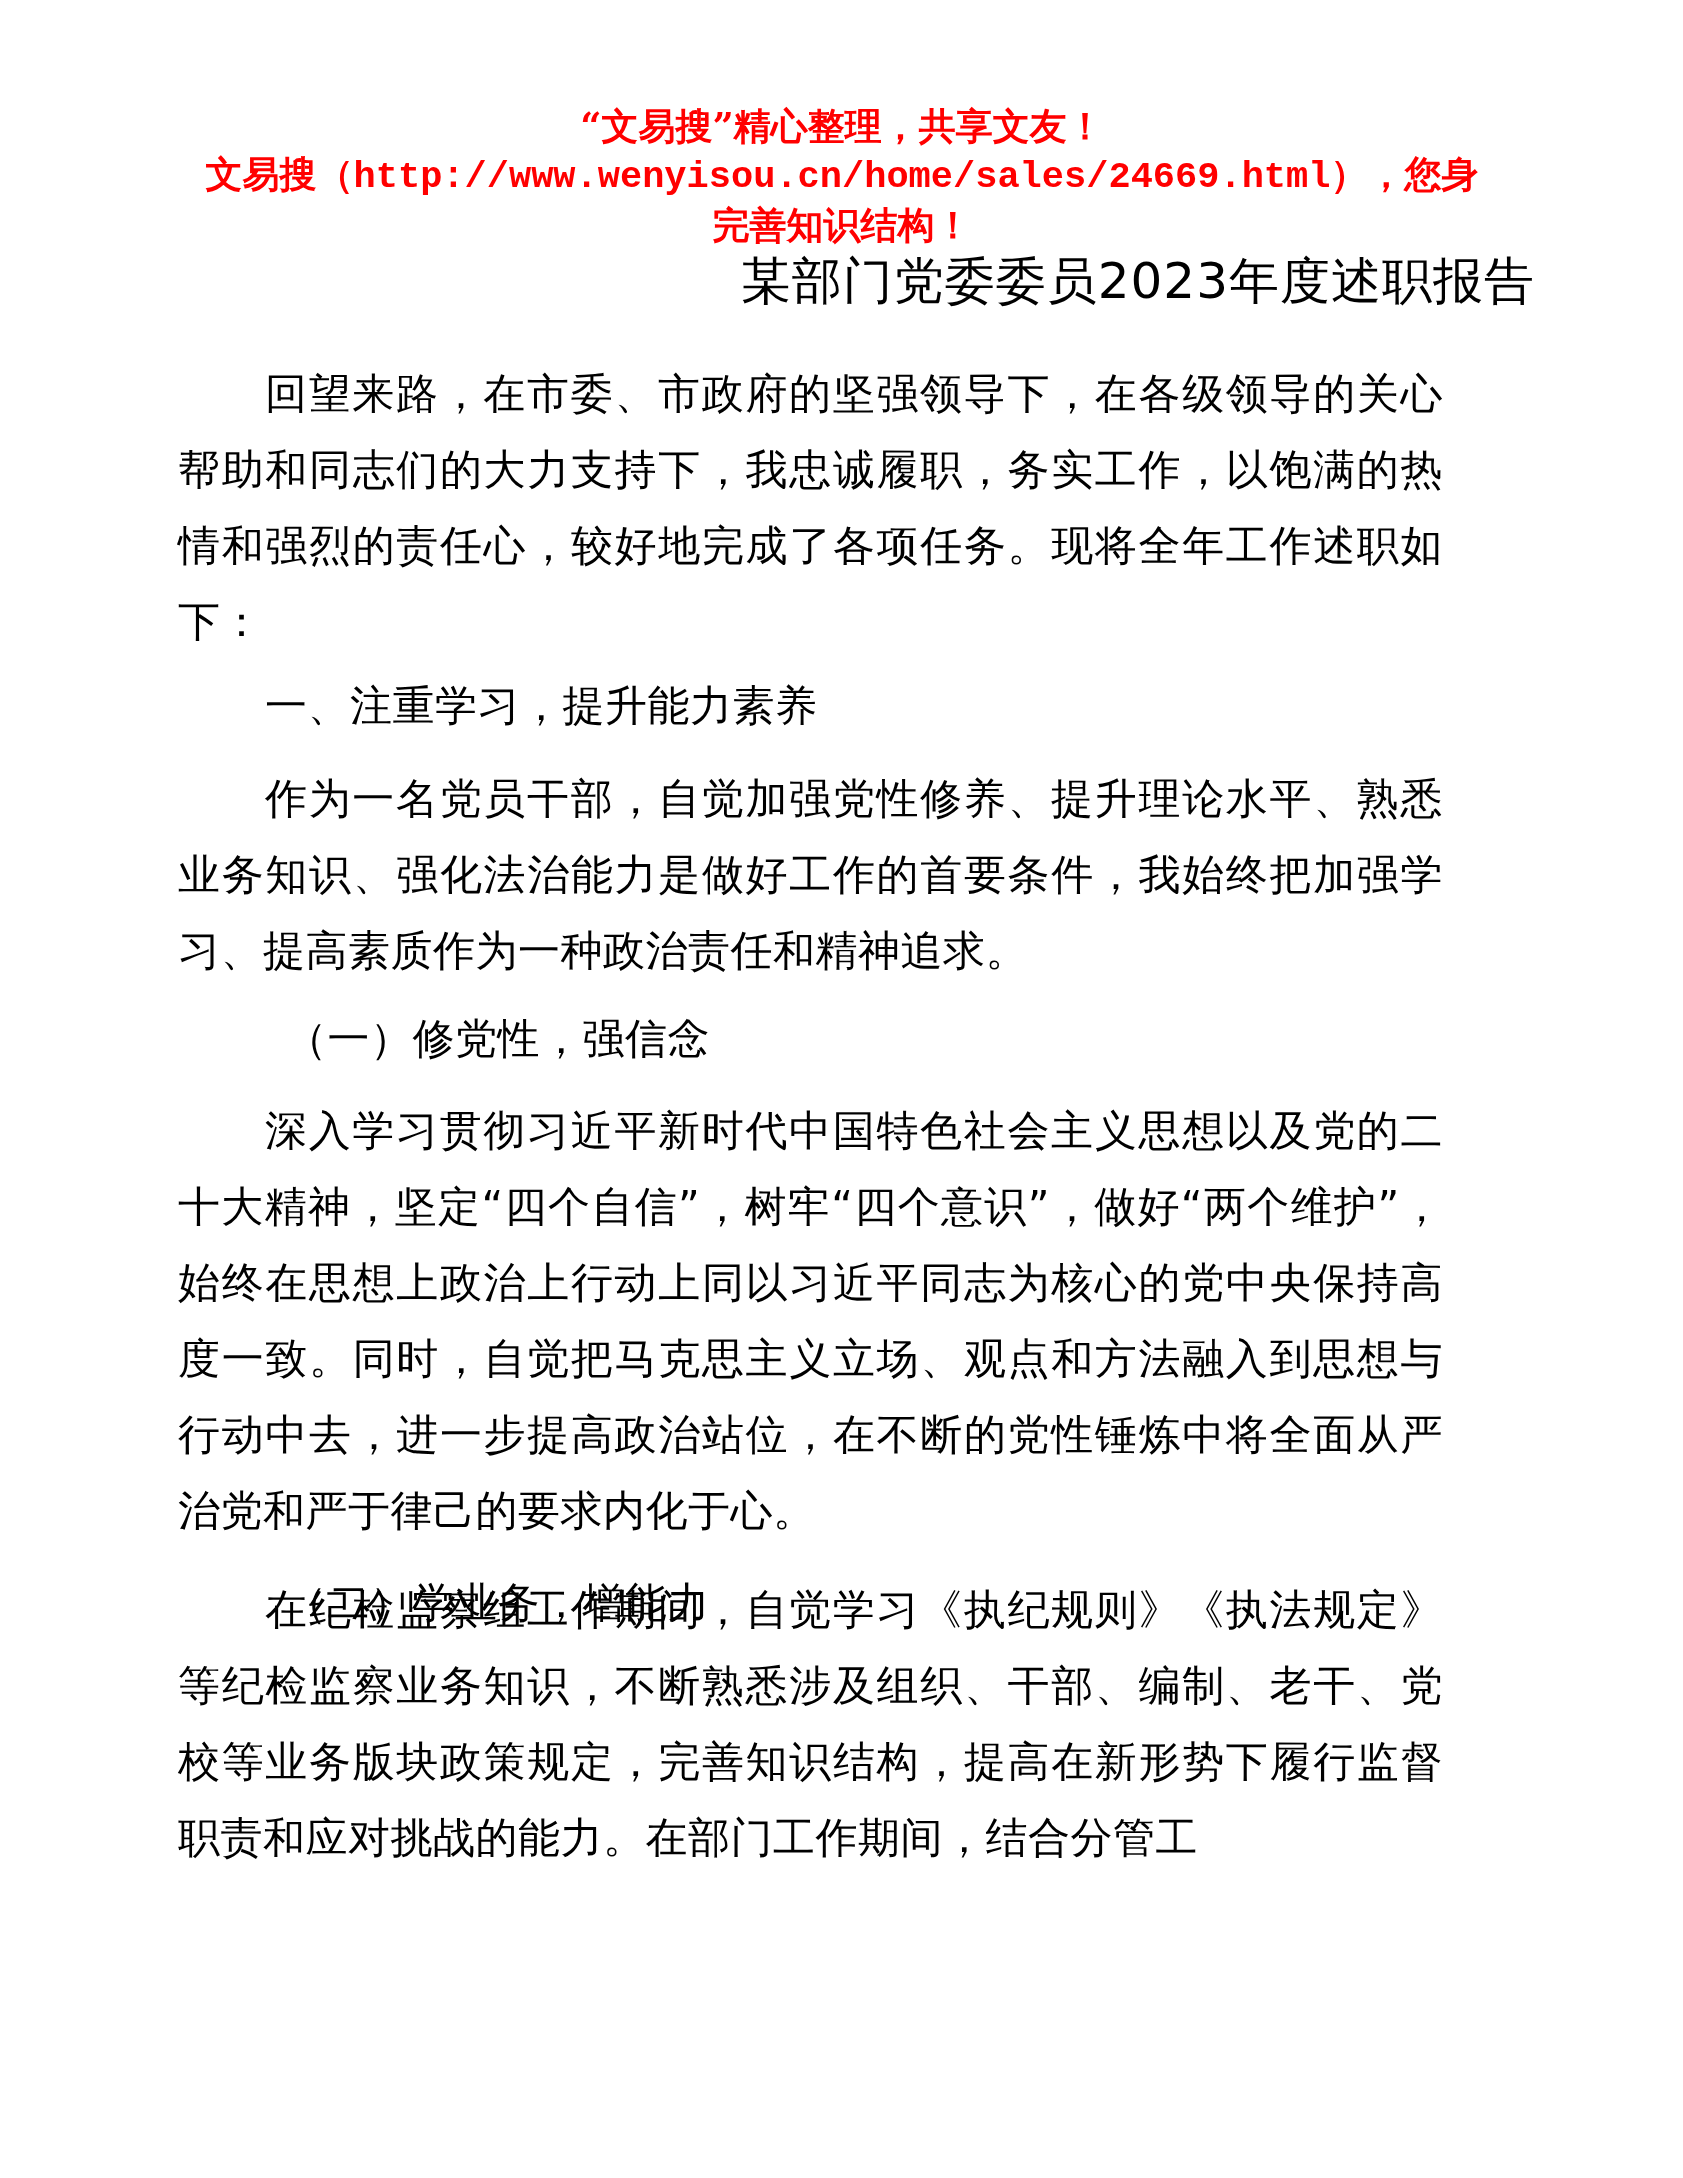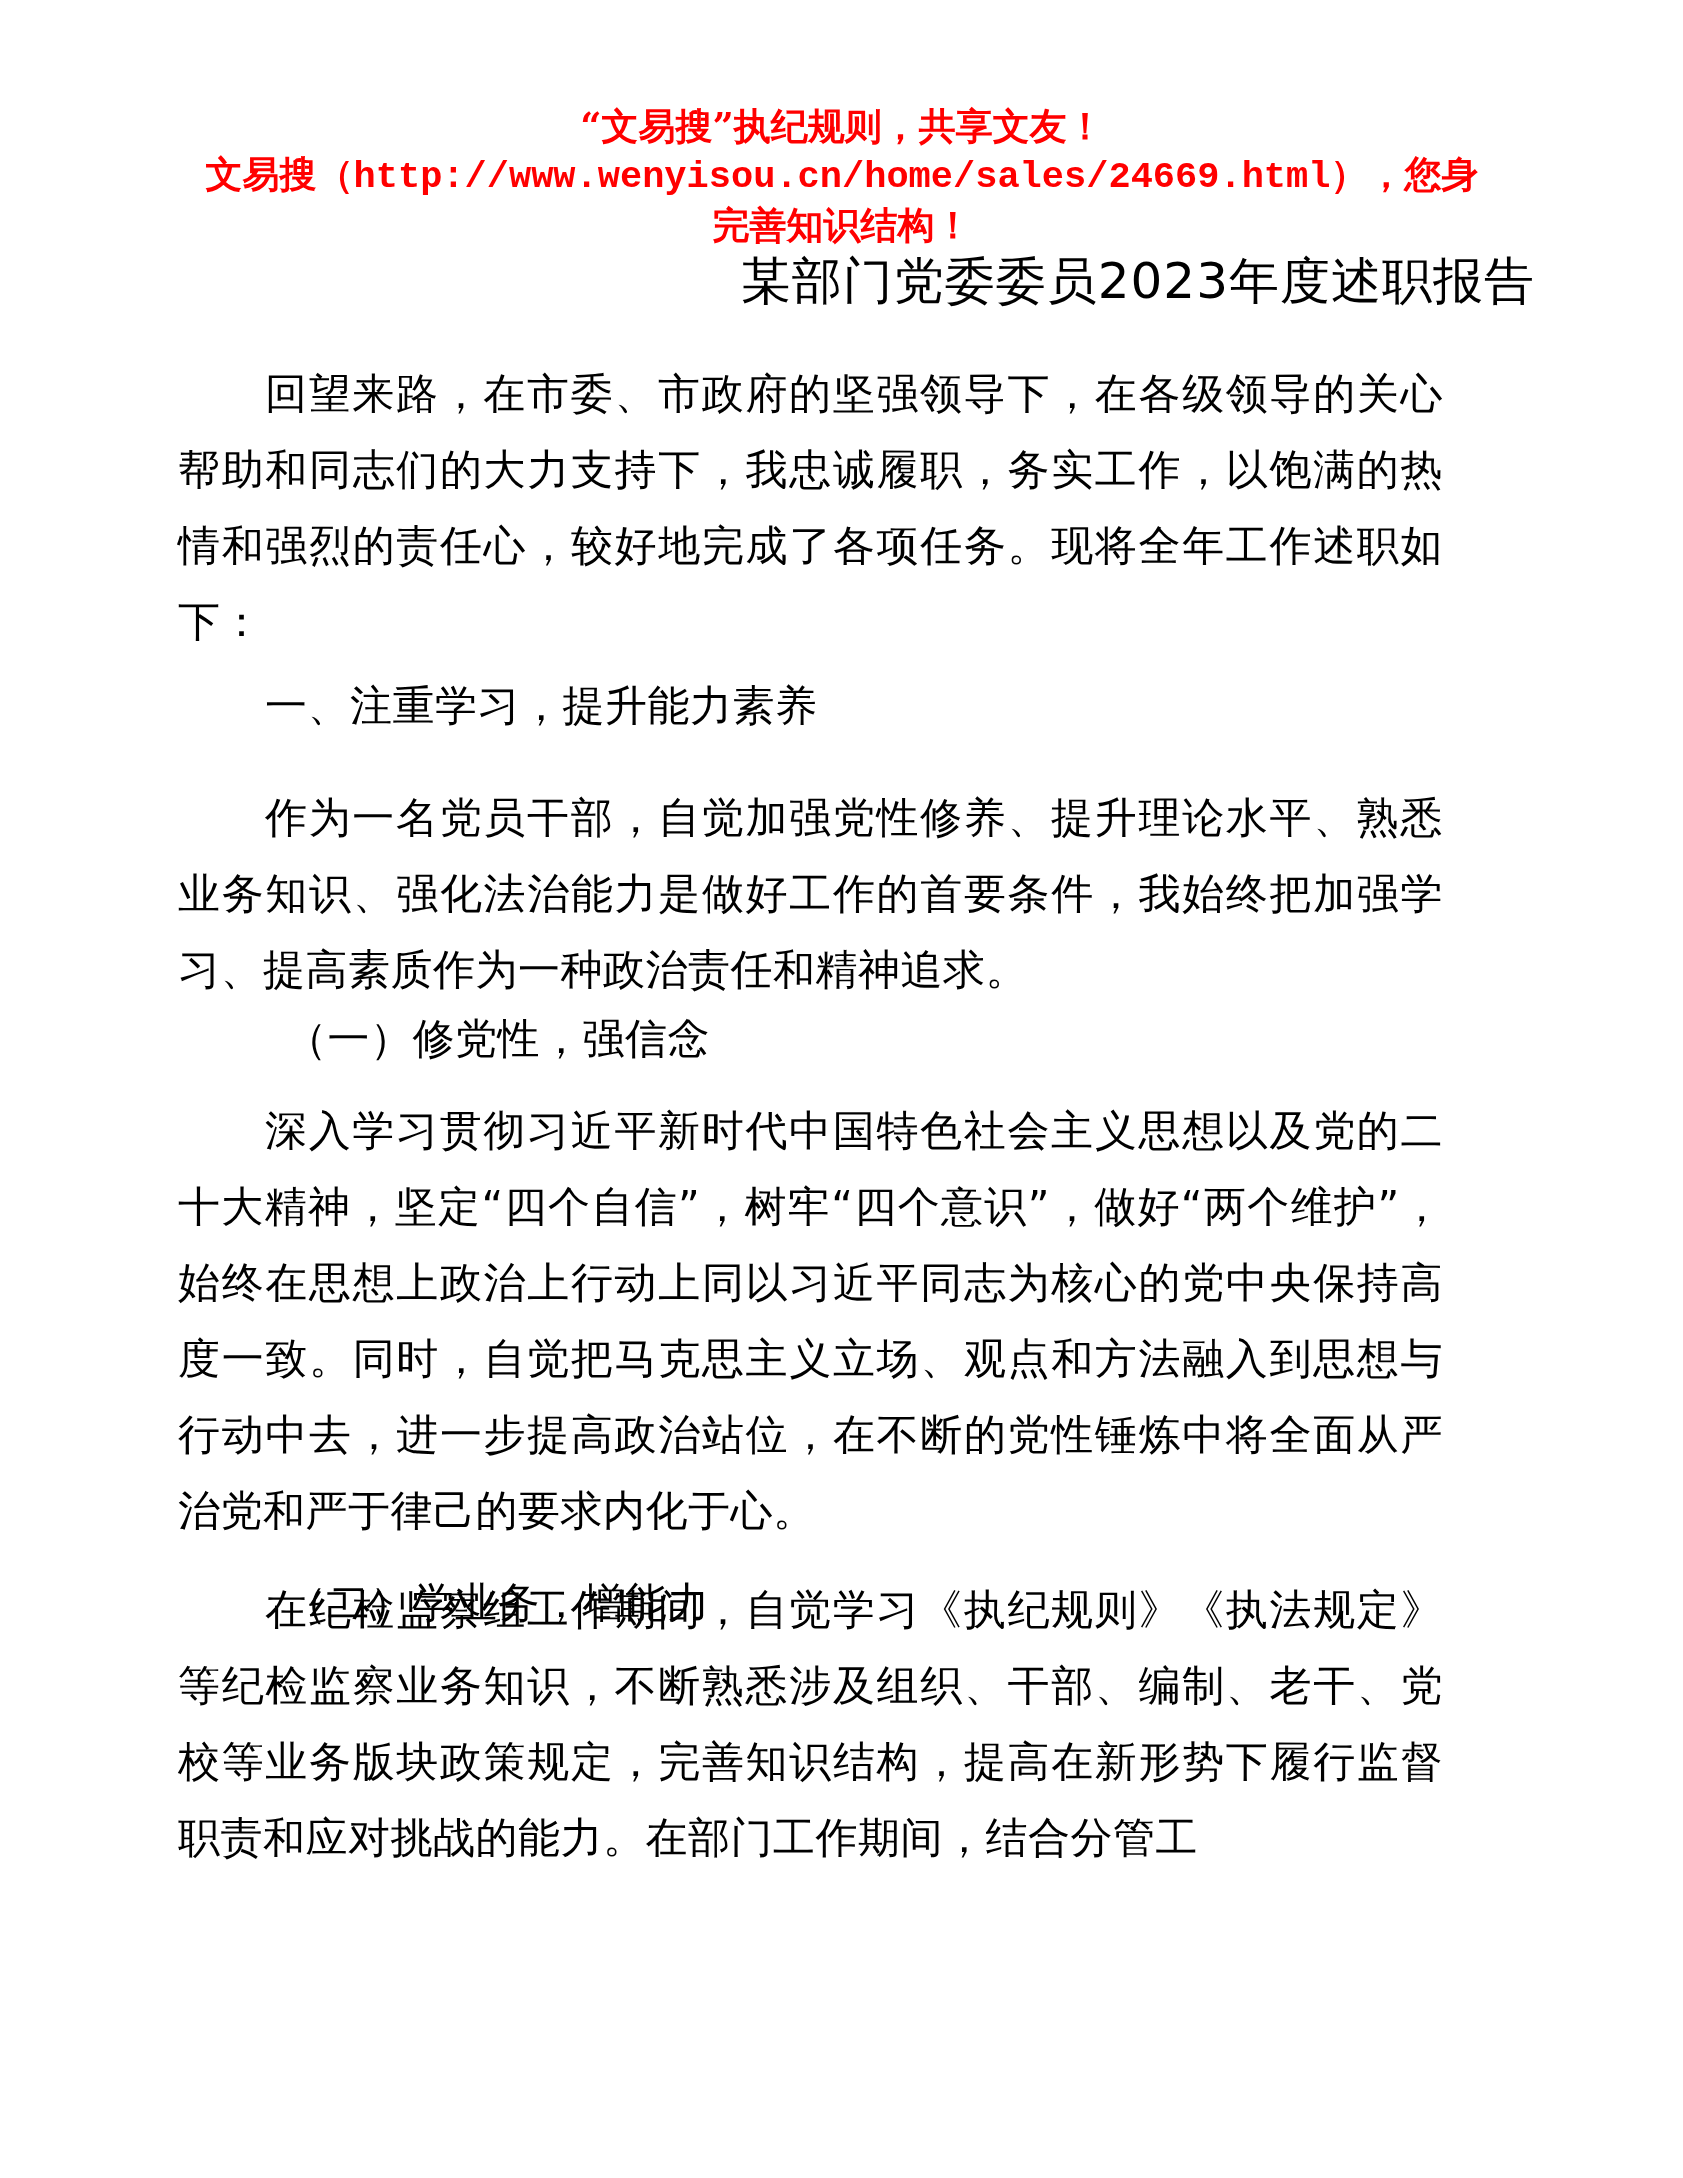--- a/index.html
+++ b/index.html
@@ -73,33 +73,33 @@
     .para.indent { text-indent: 87px; }
     .heading-1 { text-indent: 87px; }
     .heading-2 { text-indent: 107px; }
   </style>
 </head>
 <body>
 
 <div class="page">
 
   <div class="watermark">
-    <span class="line">“文易搜”执纪规则，共享文友！</span>
+    <span class="line">“文易搜”精心整理，共享文友！</span>
     <span class="line"><span>文易搜（</span><span class="mono">http://www.wenyisou.cn/home/sales/24669.html</span><span>），您身</span></span>
     <span class="line">完善知识结构！</span>
   </div>
 
   <div class="doc-title">某部门党委委员2023年度述职报告</div>
 
   <div class="body-text">
     <p class="para indent" style="top:348px;">回望来路，在市委、市政府的坚强领导下，在各级领导的关心帮助和同志们的大力支持下，我忠诚履职，务实工作，以饱满的热情和强烈的责任心，较好地完成了各项任务。现将全年工作述职如下：</p>
 
     <p class="para heading-1" style="top:660px;">一、注重学习，提升能力素养</p>
 
-    <p class="para indent" style="top:772px;">作为一名党员干部，自觉加强党性修养、提升理论水平、熟悉业务知识、强化法治能力是做好工作的首要条件，我始终把加强学习、提高素质作为一种政治责任和精神追求。</p>
+    <p class="para indent" style="top:756px;font-family:Liberation Mono, monospace;">作为一名党员干部，自觉加强党性修养、提升理论水平、熟悉业务知识、强化法治能力是做好工作的首要条件，我始终把加强学习、提高素质作为一种政治责任和精神追求。</p>
 
     <p class="para heading-2" style="top:993px;">（一）修党性，强信念</p>
 
     <p class="para indent" style="top:1085px;">深入学习贯彻习近平新时代中国特色社会主义思想以及党的二十大精神，坚定“四个自信”，树牢“四个意识”，做好“两个维护”，始终在思想上政治上行动上同以习近平同志为核心的党中央保持高度一致。同时，自觉把马克思主义立场、观点和方法融入到思想与行动中去，进一步提高政治站位，在不断的党性锤炼中将全面从严治党和严于律己的要求内化于心。</p>
 
     <p class="para heading-2" style="top:1557px;">（二）学业务，增能力</p>
 
     <p class="para indent" style="top:1564px;">在纪检监察组工作期间，自觉学习《执纪规则》《执法规定》等纪检监察业务知识，不断熟悉涉及组织、干部、编制、老干、党校等业务版块政策规定，完善知识结构，提高在新形势下履行监督职责和应对挑战的能力。在部门工作期间，结合分管工</p>
   </div>
 

